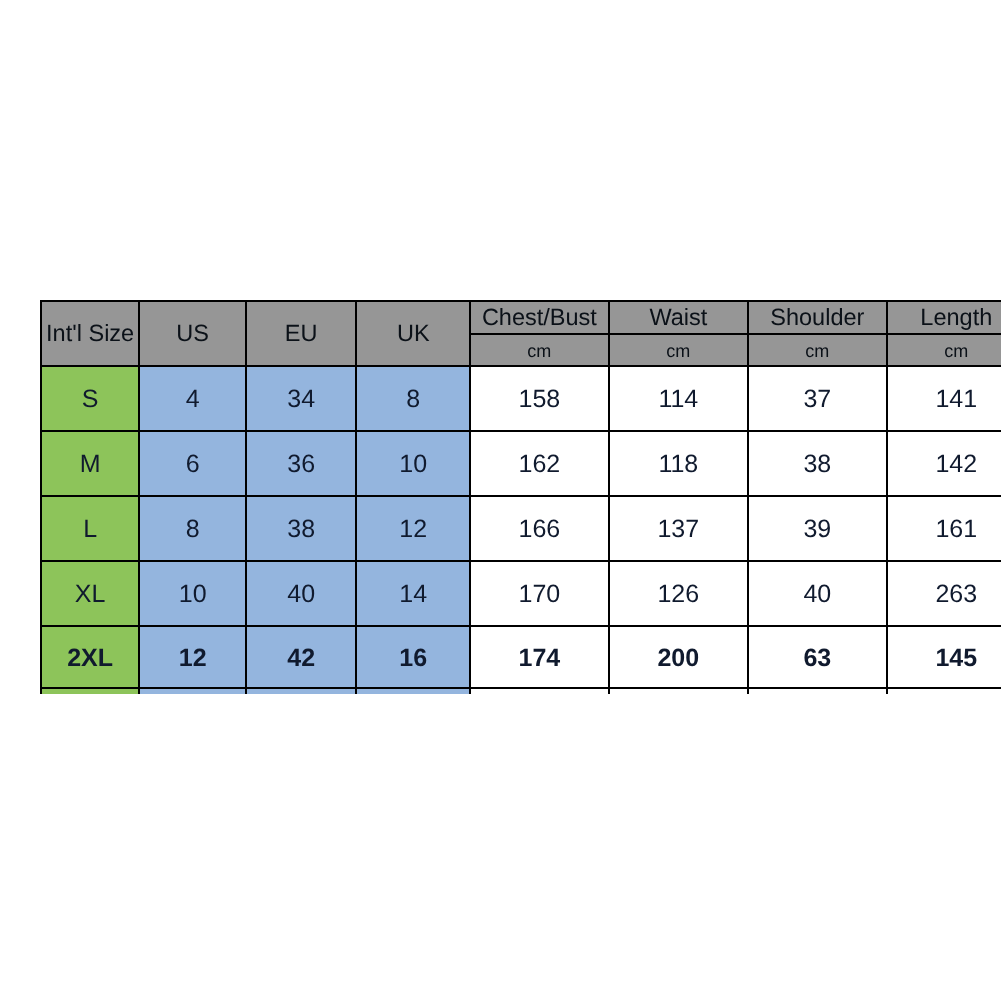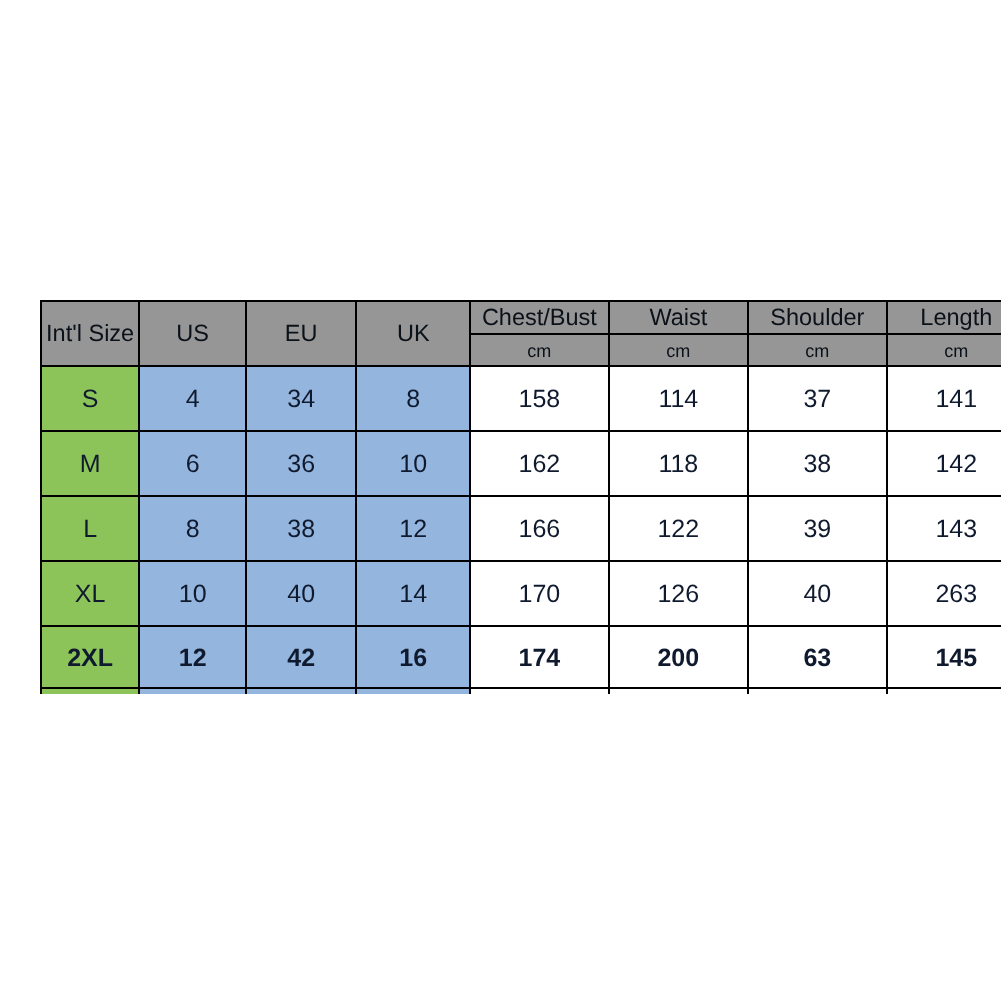--- a/index.html
+++ b/index.html
@@ -95,23 +95,23 @@
             <td class="wht"><span class="v">38</span></td>
             <td class="wht"><span class="v">142</span></td>
             <td class="wht"></td>
           </tr>
           <tr>
             <td class="grn"><span class="v">L</span></td>
             <td class="blu"><span class="v">8</span></td>
             <td class="blu"><span class="v">38</span></td>
             <td class="blu"><span class="v">12</span></td>
             <td class="wht"><span class="v">166</span></td>
-            <td class="wht"><span class="v">122</span></td>
+            <td class="wht"><span class="v">137</span></td>
             <td class="wht"><span class="v">39</span></td>
-            <td class="wht"><span class="v">143</span></td>
+            <td class="wht"><span class="v">161</span></td>
             <td class="wht"></td>
           </tr>
           <tr>
             <td class="grn"><span class="v">XL</span></td>
             <td class="blu"><span class="v">10</span></td>
             <td class="blu"><span class="v">40</span></td>
             <td class="blu"><span class="v">14</span></td>
             <td class="wht"><span class="v">170</span></td>
             <td class="wht"><span class="v">126</span></td>
             <td class="wht"><span class="v">40</span></td>

